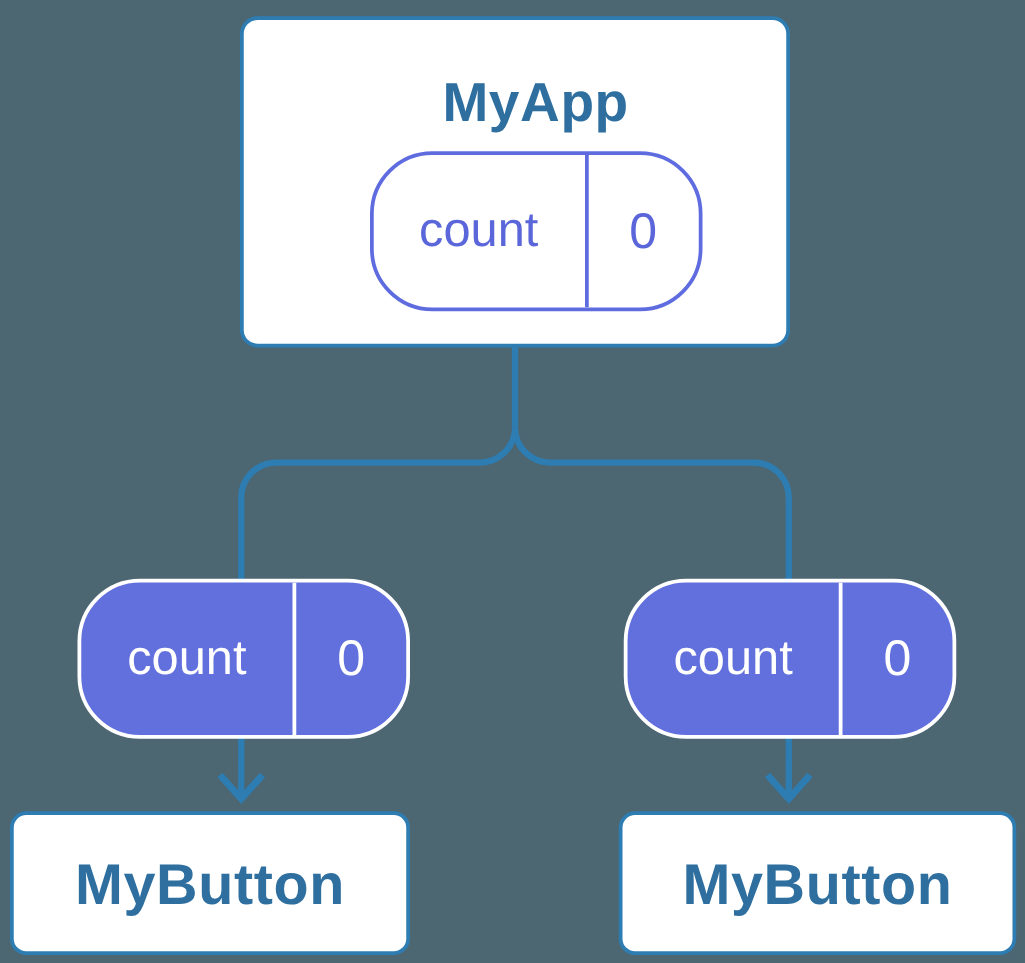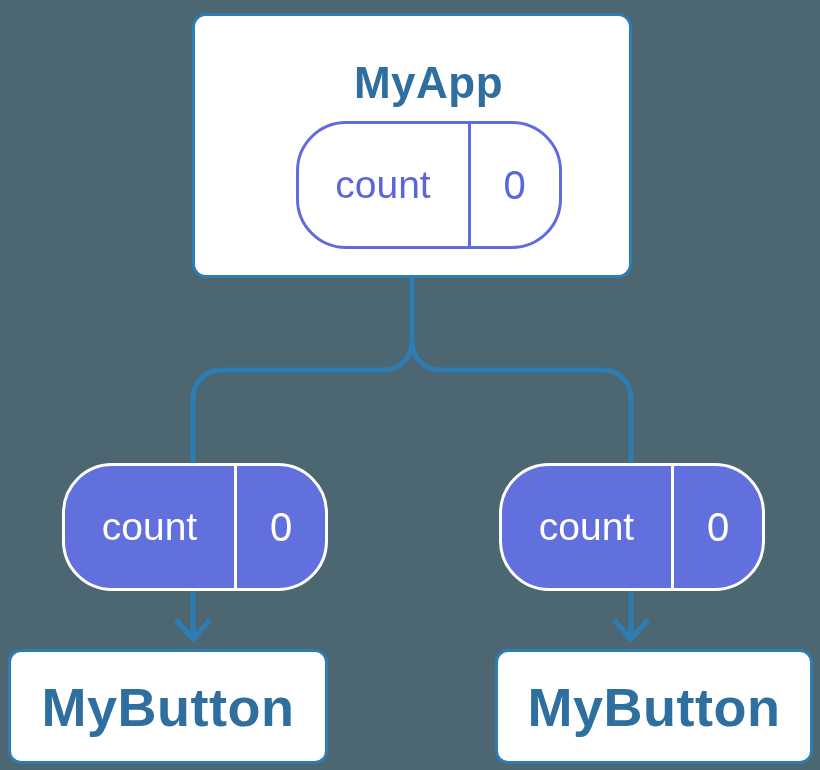--- a/index.html
+++ b/index.html
@@ -105,21 +105,21 @@
     left: 499px;
     top: 463px;
   }
   .button-card {
     top: 649px;
     height: 115px;
     justify-content: center;
     border-radius: 13px;
   }
   .button-card .card-title {
-    font-size: 54px;
+    font-size: 46px;
   }
   .button-left {
     left: 8px;
     width: 320px;
   }
   .button-right {
     left: 495px;
     width: 318px;
   }
 </style>

